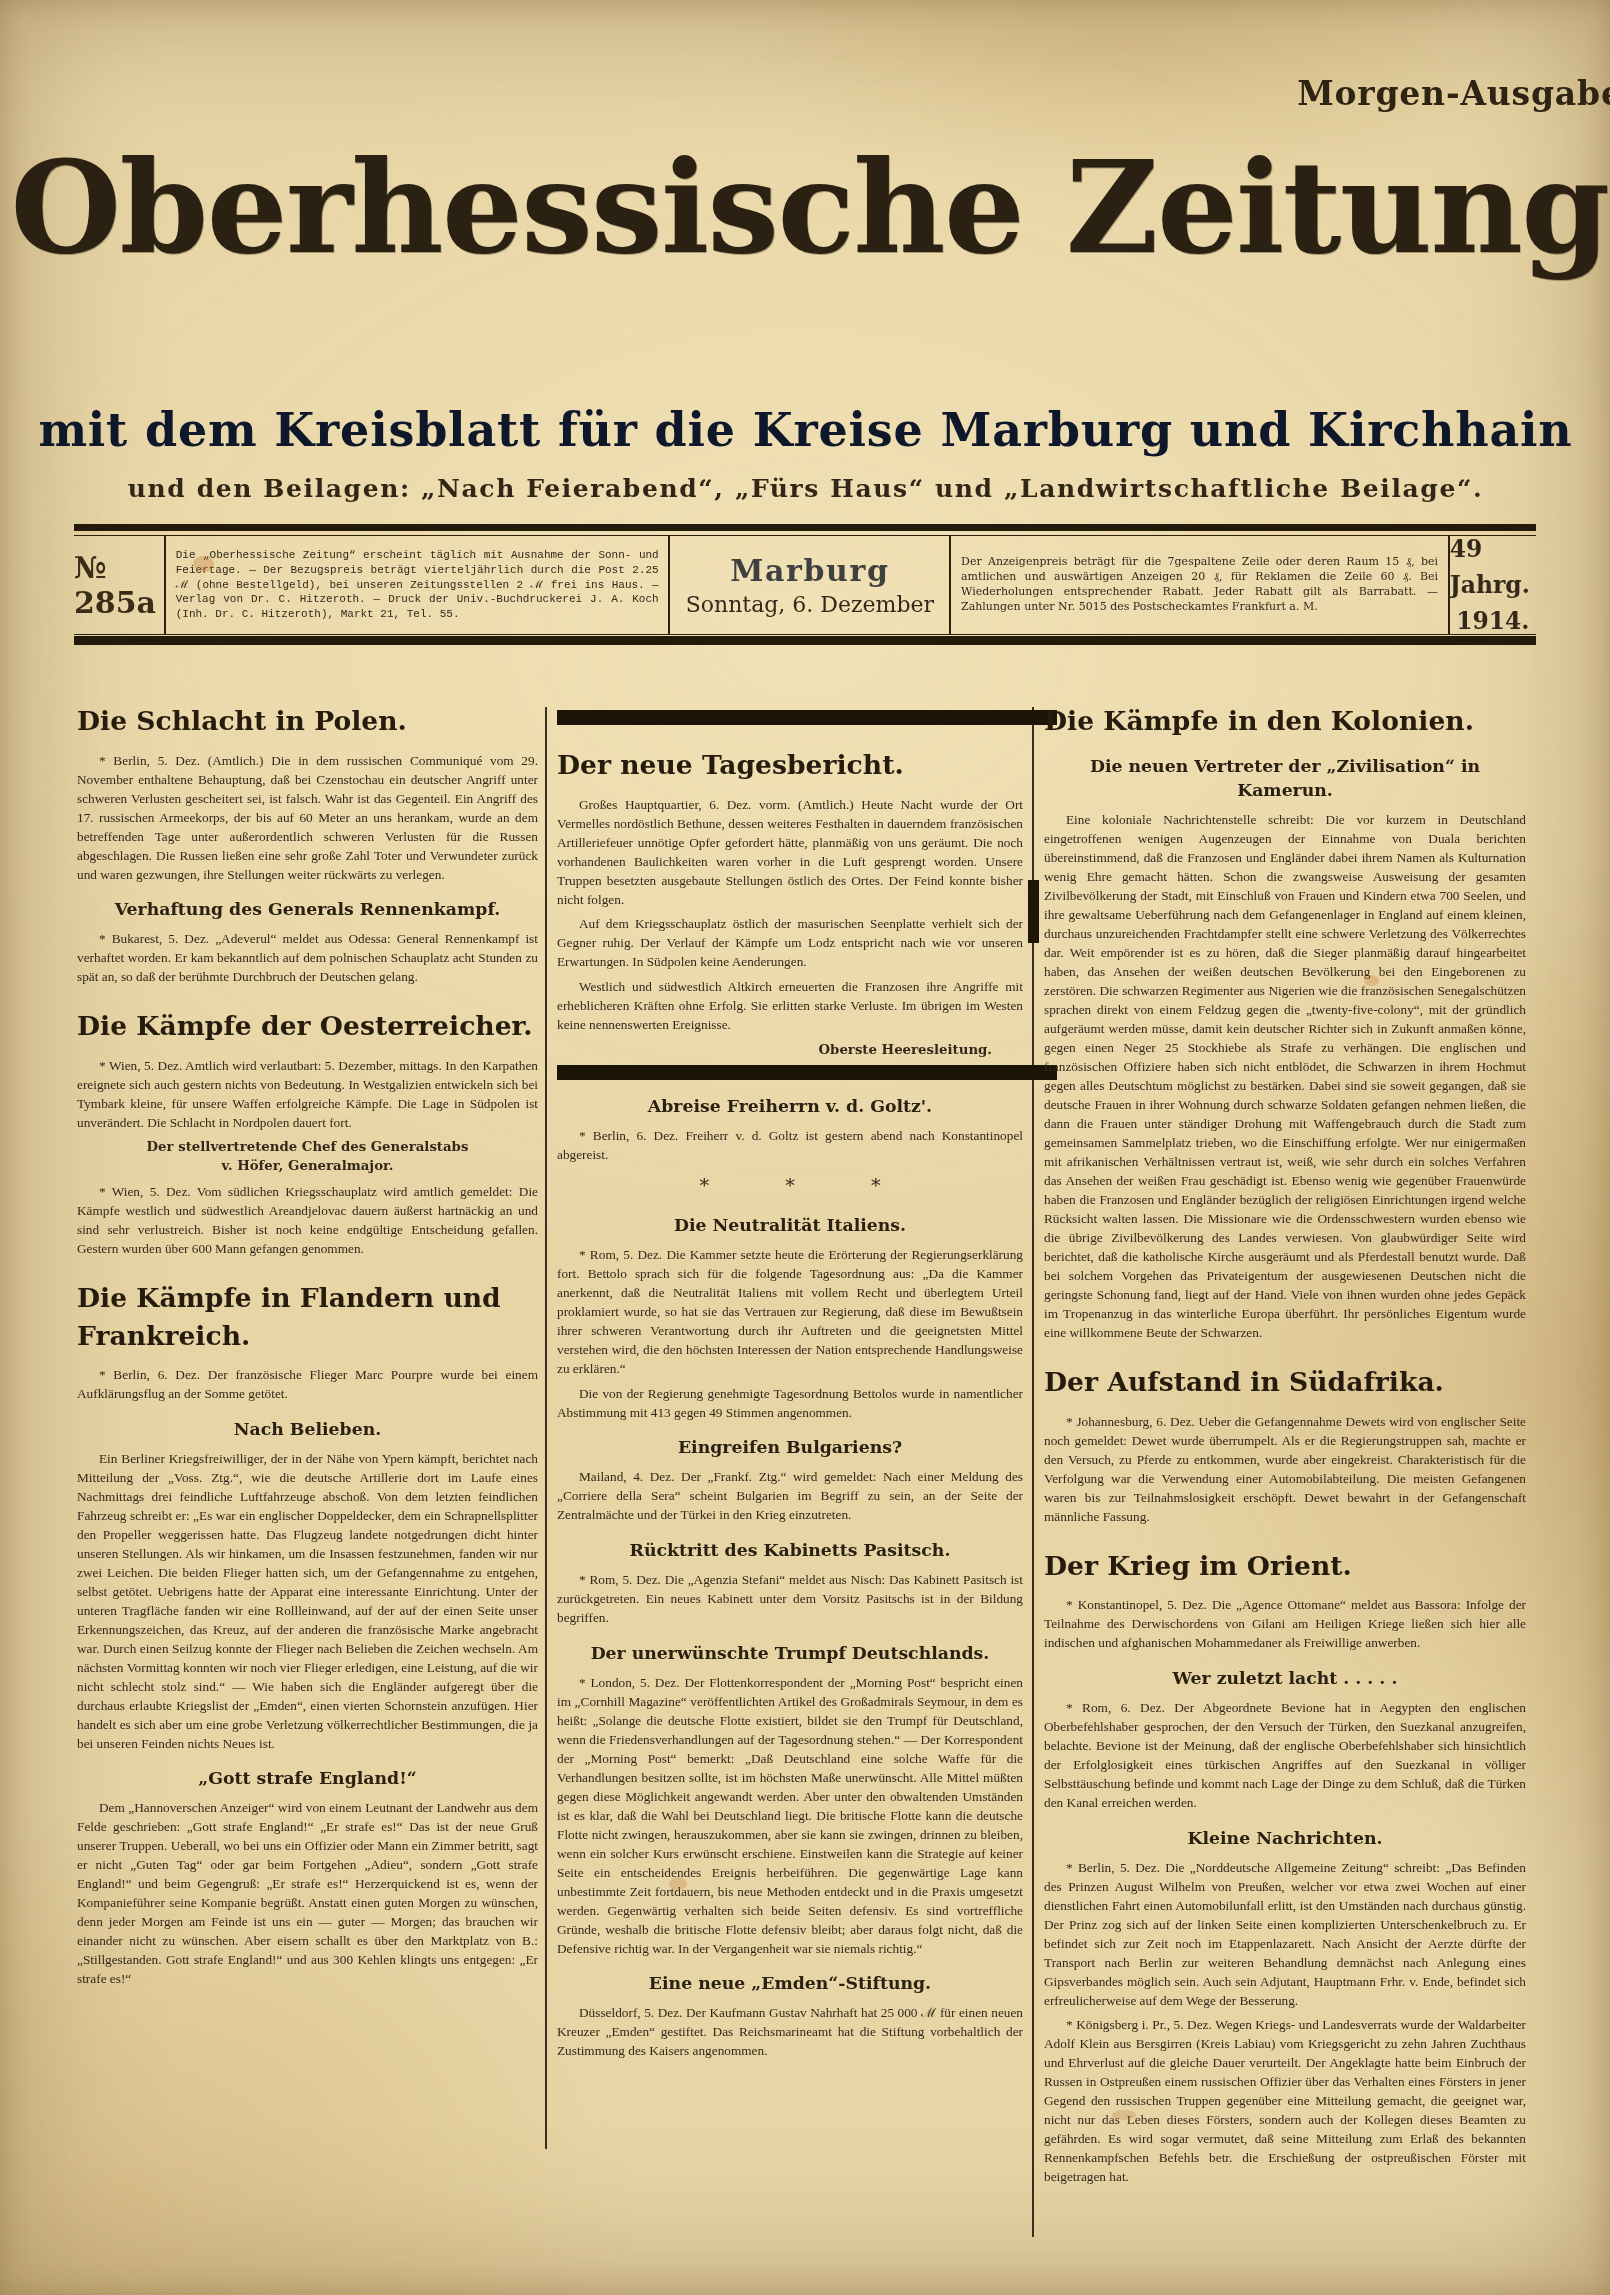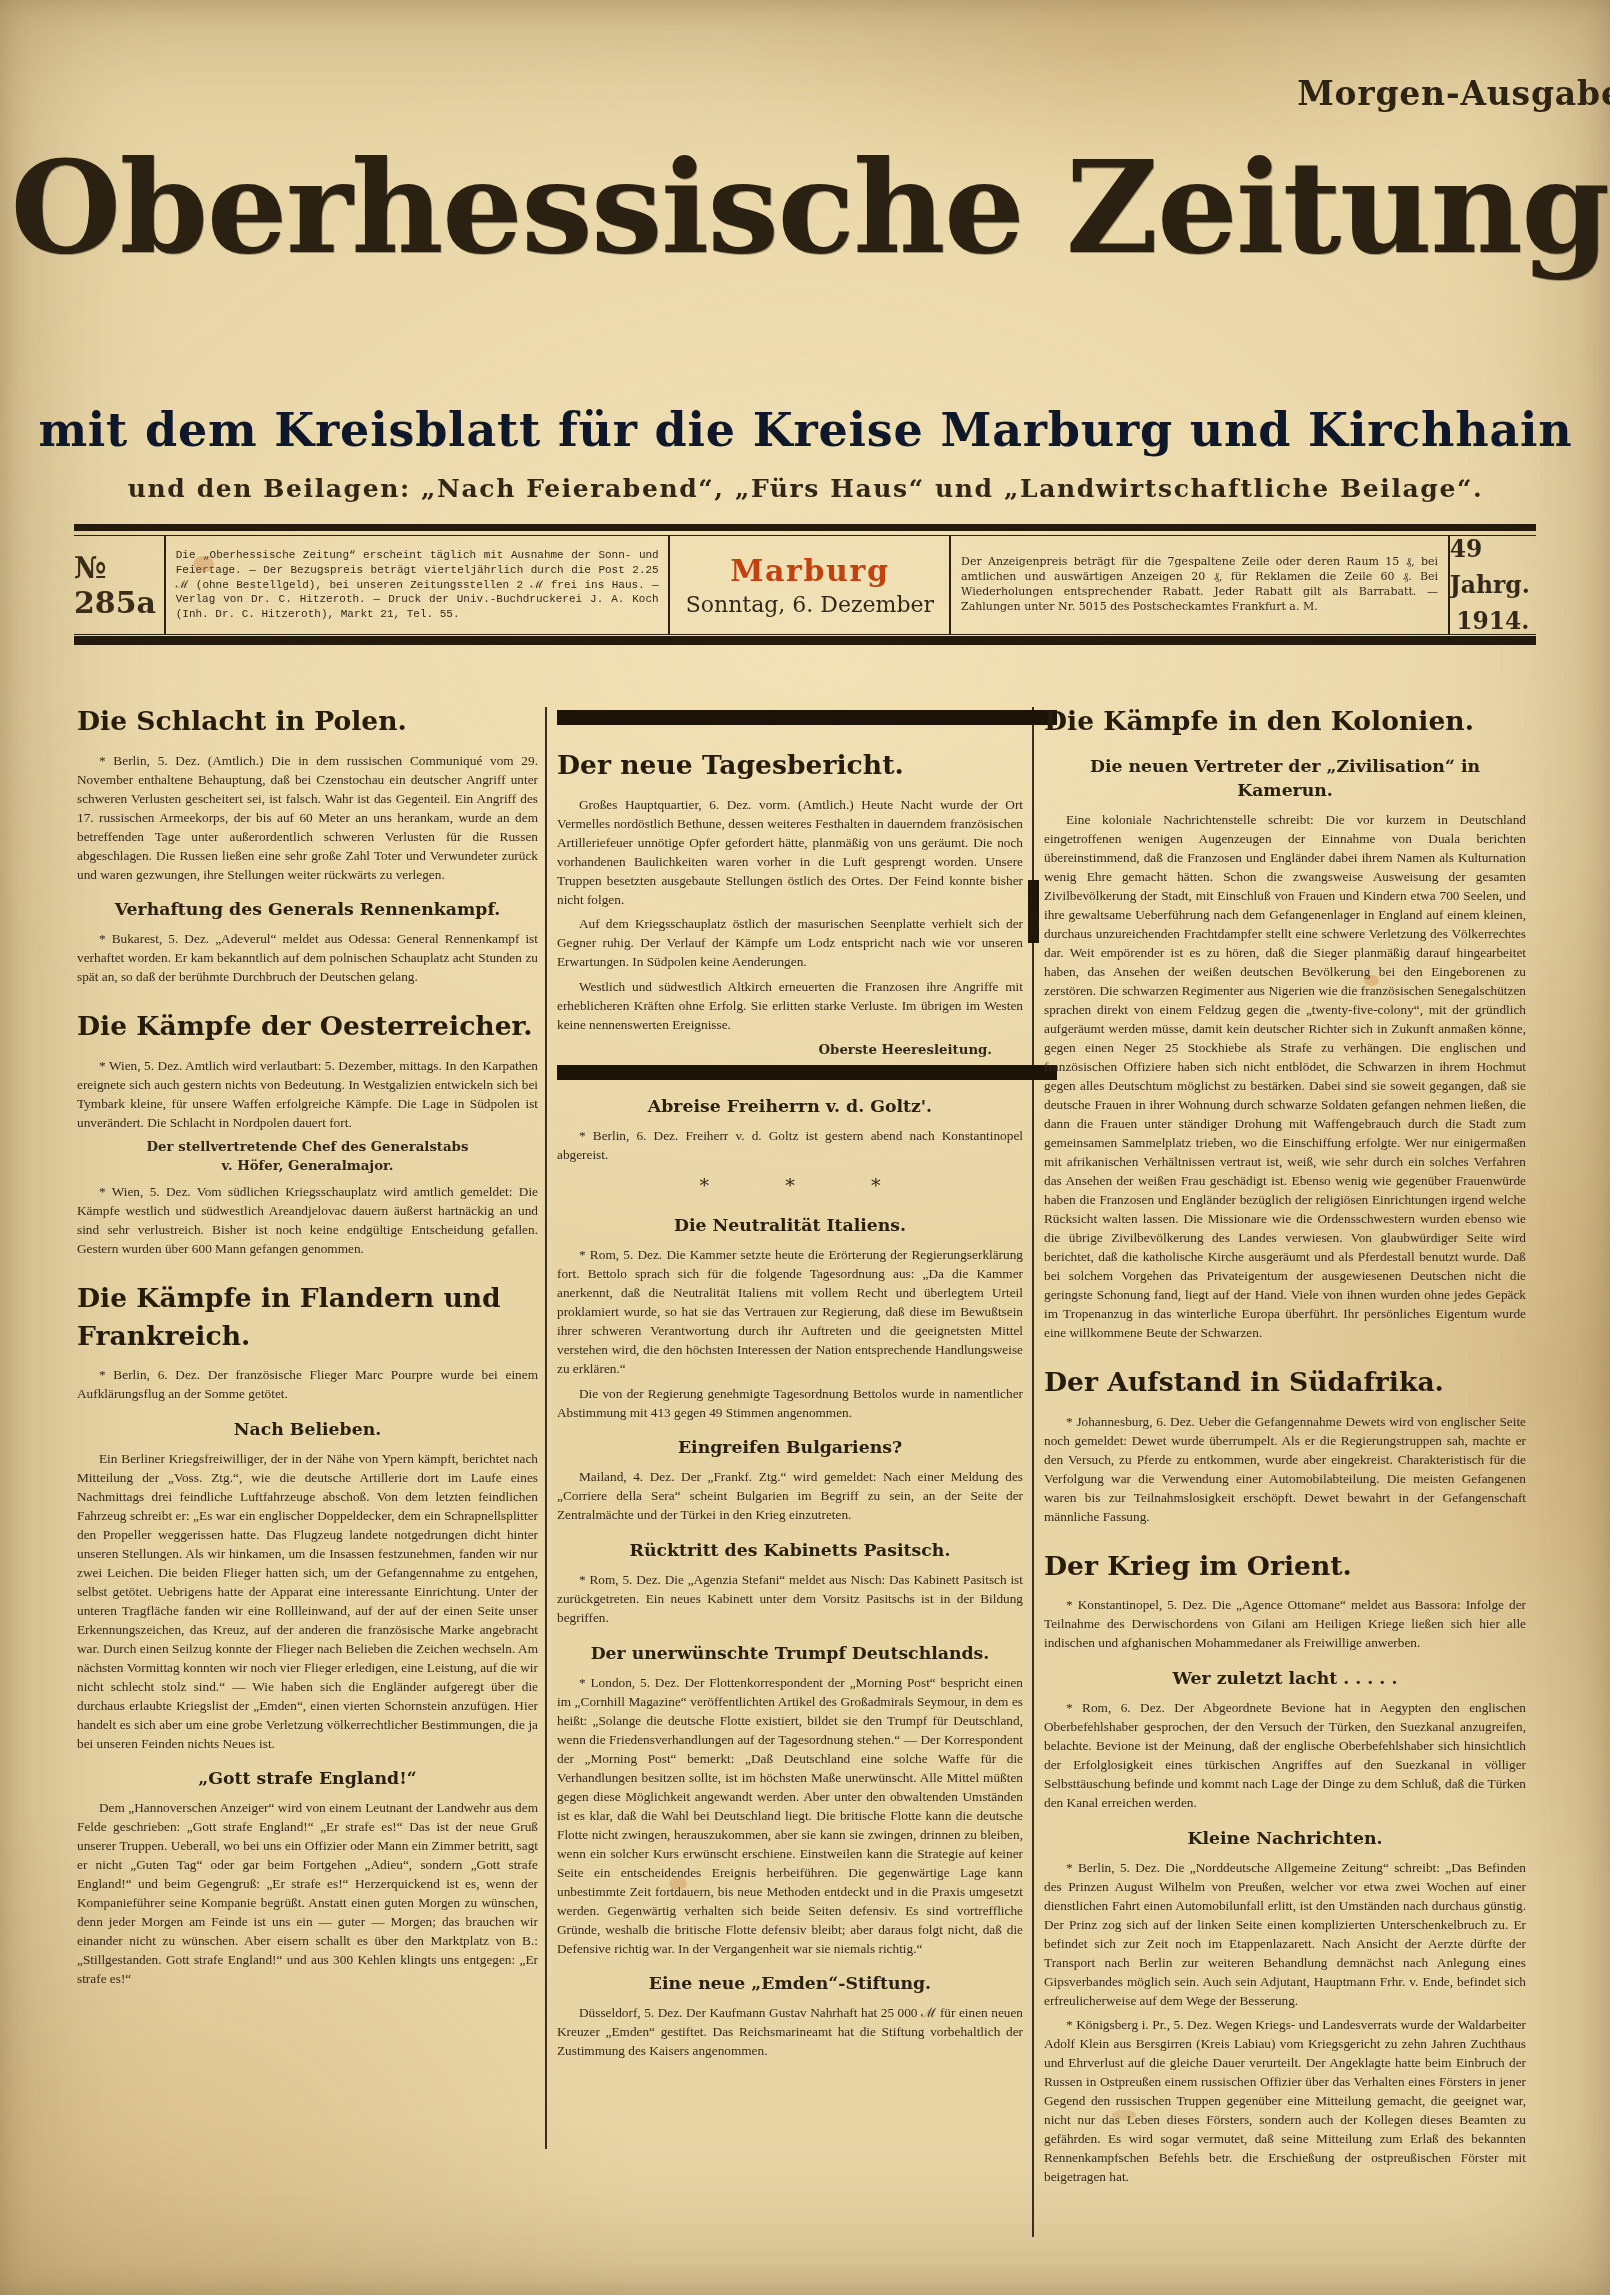--- a/index.html
+++ b/index.html
@@ -37,21 +37,21 @@
     display:flex;align-items:stretch;}
   .infobar .cell{display:flex;flex-direction:column;justify-content:center;}
   .cell.c-no{width:90px;align-items:center;font-size:30px;font-weight:bold;color:#3a2d18;}
   .cell.c-sub{width:483px;border-left:2.4px solid #2c2110;padding:3.2px 9.7px;
     font-size:11px;line-height:1.36;text-align:justify;font-family:Liberation Mono, monospace;}
   .cell.c-place{width:279px;align-items:center;border-left:2.4px solid #2c2110;}
   .cell.c-ad{width:477px;border-left:2.4px solid #2c2110;padding:3.2px 9.7px;
     font-size:11px;line-height:1.36;text-align:justify;}
   .cell.c-vol{flex:1;align-items:center;border-left:2.4px solid #2c2110;
     font-size:23.4px;font-weight:bold;line-height:1.55;}
-  .place-name{font-size:30px;font-weight:bold;letter-spacing:1.6px;color:#c2410c;}
+  .place-name{font-size:30px;font-weight:bold;letter-spacing:1.6px;color:#404040;}
   .place-date{font-size:22px;margin-top:4.8px;color:#33281a;}
 
   
   .col{position:absolute;top:681px;font-size:13.3px;line-height:1.43;}
   .col1{left:77px;width:461px;}
   .col2{left:557px;width:466px;}
   .col3{left:1044px;width:482px;}
   .vrule{position:absolute;width:2.4px;background:#3a2e1c;}
   .vrule.r1{left:545px;top:707px;height:1442px;}
   .vrule.r2{left:1032px;top:707px;height:1530px;}

